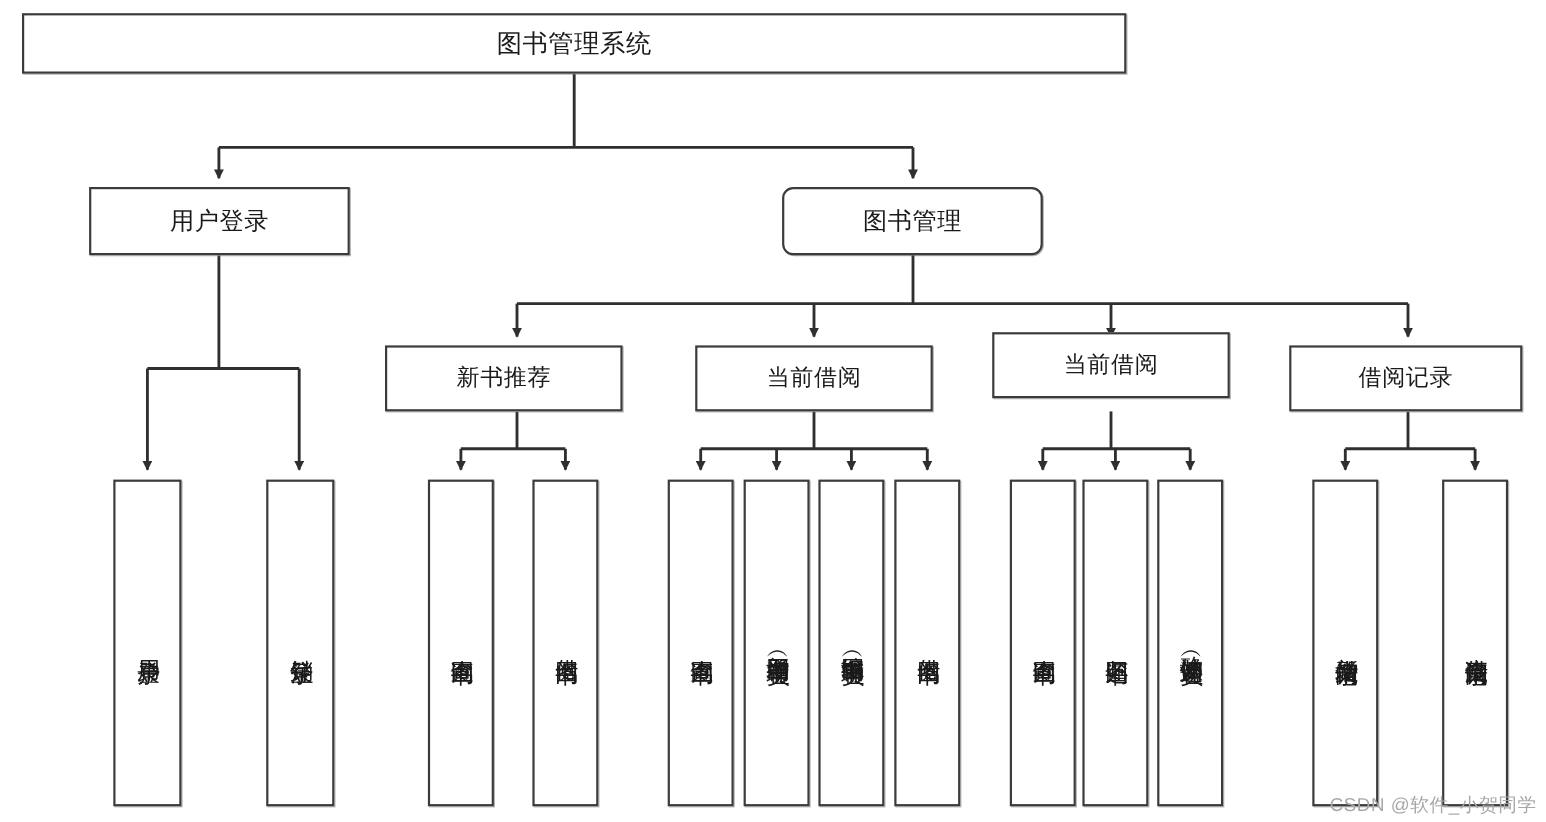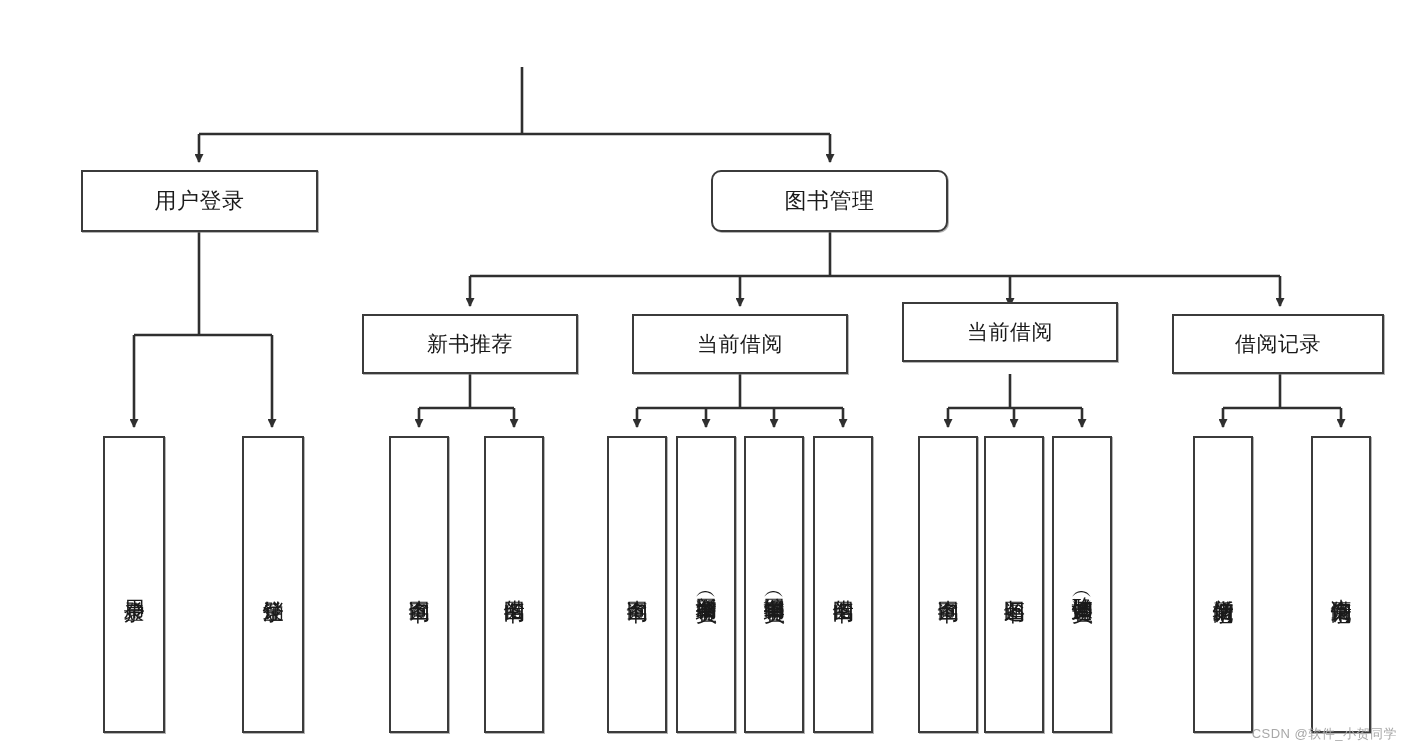--- a/index.html
+++ b/index.html
@@ -48,21 +48,21 @@
     writing-mode: vertical-rl;
     text-orientation: upright;
     line-height: 1.08;
     letter-spacing: 1px;
     max-height: 100%;
   }
   #watermark {
     position: absolute;
     right: 8px;
     bottom: 4px;
-    font-size: 13px;
+    font-size: 17px;
     color: #a8a8a8;
     letter-spacing: 0.5px;
     white-space: nowrap;
   }
 </style>
 </head>
 <body>
 
 <div id="canvas">
 
@@ -109,29 +109,32 @@
       <path d="M1014,408 L1014,427" marker-end="url(#arrow)"></path>
       <path d="M1082,408 L1082,427" marker-end="url(#arrow)"></path>
 
       <path d="M1280,374 L1280,408"></path>
       <path d="M1223,408 L1341,408"></path>
       <path d="M1223,408 L1223,427" marker-end="url(#arrow)"></path>
       <path d="M1341,408 L1341,427" marker-end="url(#arrow)"></path>
     </g>
   </svg>
 
+  <div class="node root" style="left:20px; top:12px; width:1004px; height:55px;">
+    <span class="label">图书管理系统</span>
+  </div>
 
   <div class="node l2" style="left:81px; top:170px; width:237px; height:62px;">
     <span class="label">用户登录</span>
   </div>
   <div class="node l2" style="left:711px; top:170px; width:237px; height:62px;border-radius:10px;">
     <span class="label">图书管理</span>
   </div>
 
-  <div class="node l3" style="left:362px; top:314px; width:216px; height:60px;">
+  <div class="node l3" style="left:350px; top:314px; width:216px; height:60px;">
     <span class="label">新书推荐</span>
   </div>
   <div class="node l3" style="left:632px; top:314px; width:216px; height:60px;">
     <span class="label">当前借阅</span>
   </div>
   <div class="node l3" style="left:902px; top:302px; width:216px; height:60px;">
     <span class="label">当前借阅</span>
   </div>
   <div class="node l3" style="left:1172px; top:314px; width:212px; height:60px;align-items:center;">
     <span class="label">借阅记录</span>

